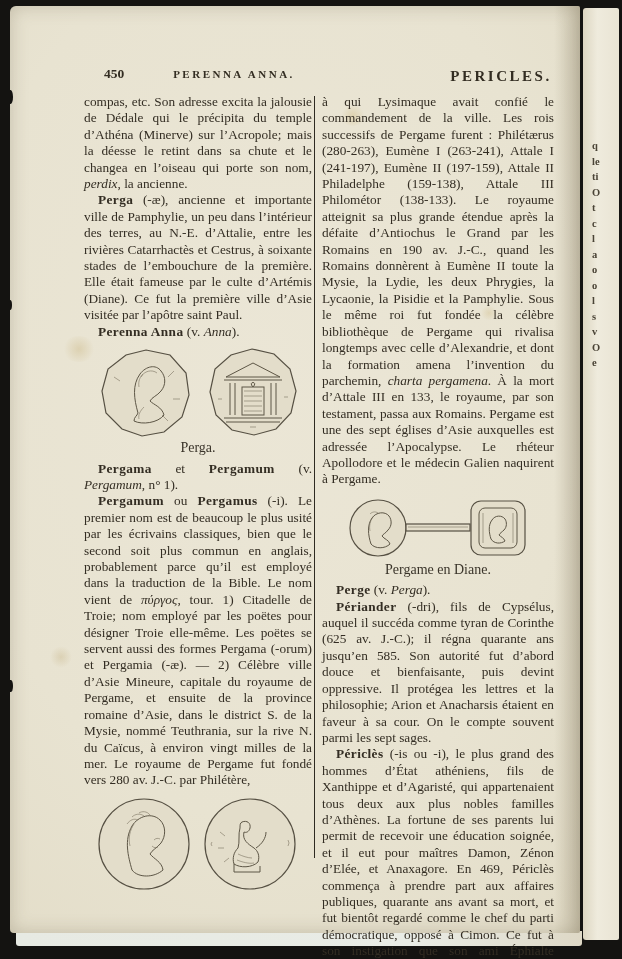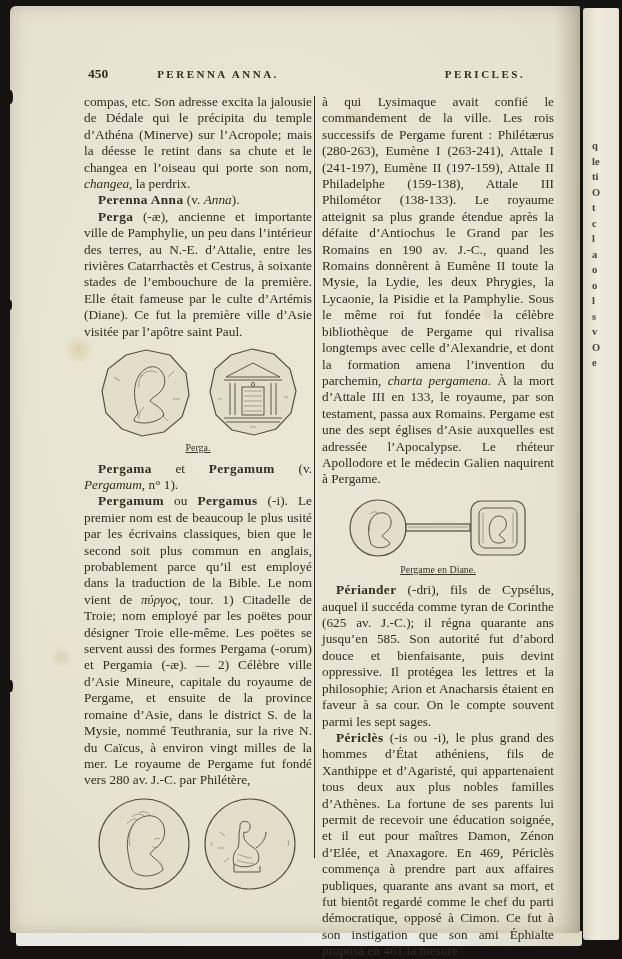--- a/index.html
+++ b/index.html
@@ -33,44 +33,44 @@
   .stain.s1{left:330px;top:100px;width:26px;height:20px;
     background:radial-gradient(circle,rgba(203,176,108,.35),rgba(203,176,108,0) 70%);}
   .stain.s2{left:52px;top:330px;width:34px;height:26px;
     background:radial-gradient(circle,rgba(190,165,100,.30),rgba(190,165,100,0) 70%);}
   .stain.s3{left:40px;top:640px;width:22px;height:22px;
     background:radial-gradient(circle,rgba(180,155,95,.25),rgba(180,155,95,0) 70%);}
   .stain.s4{left:470px;top:300px;width:18px;height:14px;
     background:radial-gradient(circle,rgba(200,175,110,.28),rgba(200,175,110,0) 70%);}
 
   
-  .header{position:absolute;left:0;top:60px;width:100%;height:22px;color:#332d22;padding-left:25px;}
+  .header{position:absolute;left:16px;top:60px;width:100%;height:22px;color:#332d22;padding-left:25px;}
   .page-number{position:absolute;left:78px;top:0;font-size:13.5px;font-weight:bold;}
   .rh-left{position:absolute;left:108px;top:2px;width:200px;text-align:center;
     font-size:11px;font-weight:bold;letter-spacing:2.5px;}
   .rh-right{position:absolute;left:400px;top:2px;width:150px;text-align:center;
-    font-size:11px;font-weight:bold;letter-spacing:2.5px;}
+    font-size:15px;font-weight:bold;letter-spacing:2.5px;}
 
   
   .column{position:absolute;top:88px;color:#332d23;font-size:13.3px;
     line-height:16.4px;text-align:justify;}
   .col-left{left:74px;width:228px;}
   .col-right{left:312px;width:232px;}
   .divider{position:absolute;left:304px;top:90px;width:1px;height:762px;
     background:#2e2a21;}
 
   p.para,p.entry{margin:0;padding:0;}
   p.entry{text-indent:14px;}
   .b{font-weight:bold;letter-spacing:.4px;}
   .i{font-style:italic;}
 
   figure{margin:7px 0 6px 0;text-align:center;}
   figure svg{display:block;margin:0 auto;}
-  figcaption{font-size:10px;line-height:12.5px;color:#3a342a;
-    white-space:pre-line;text-align:center;margin-top:3px;text-indent:0;text-decoration:underline;}
+  figcaption{font-size:14px;line-height:12.5px;color:#3a342a;
+    white-space:pre-line;text-align:center;margin-top:3px;text-indent:0;}
 
   .coin-line{stroke:#5d5646;fill:none;stroke-width:1;}
   .coin-fill{fill:#e3ddca;stroke:#565043;stroke-width:1.2;}
   .coin-hatch{stroke:#7a7260;fill:none;stroke-width:.6;}
 
   
   .nick{position:absolute;background:#141311;}
   .n1{left:8px;top:90px;width:5px;height:14px;border-radius:0 60% 60% 0;}
   .n2{left:8px;top:300px;width:4px;height:10px;border-radius:0 60% 60% 0;}
   .n3{left:9px;top:680px;width:4px;height:12px;border-radius:0 60% 60% 0;}
@@ -109,23 +109,23 @@
 
     <div class="header">
       <span class="page-number">450</span>
       <span class="rh-left">PERENNA ANNA.</span>
       <span class="rh-right">PERICLES.</span>
     </div>
 
     <div class="divider"></div>
 
     <div class="column col-left">
-        <p class="para"><span>compas, etc. Son adresse excita la jalousie de Dédale qui le précipita du temple d’Athéna (Minerve) sur l’Acropole; mais la déesse le retint dans sa chute et le changea en l’oiseau qui porte son nom, </span><span class="i">changea</span><span>, la perdrix.</span></p>
+        <p class="para"><span>compas, etc. Son adresse excita la jalousie de Dédale qui le précipita du temple d’Athéna (Minerve) sur l’Acropole; mais la déesse le retint dans sa chute et le changea en l’oiseau qui porte son nom, </span><span class="i">perdix</span><span>, la ancienne.</span></p>
+        <p class="entry"><span class="b">Perga</span><span> (-æ), ancienne et importante ville de Pamphylie, un peu dans l’intérieur des terres, au N.-E. d’Attalie, entre les rivières Catarrhactès et Cestrus, à soixante stades de l’embouchure de la première. Elle était fameuse par le culte d’Artémis (Diane). Ce fut la première ville d’Asie visitée par l’apôtre saint Paul.</span></p>
         <p class="entry"><span class="b">Perenna Anna</span><span> (v. </span><span class="i">Anna</span><span>).</span></p>
-        <p class="entry"><span class="b">Perga</span><span> (-æ), ancienne et importante ville de Pamphylie, un peu dans l’intérieur des terres, au N.-E. d’Attalie, entre les rivières Catarrhactès et Cestrus, à soixante stades de l’embouchure de la première. Elle était fameuse par le culte d’Artémis (Diane). Ce fut la première ville d’Asie visitée par l’apôtre saint Paul.</span></p>
         <figure>
           <svg width="208" height="92" viewBox="0 0 208 92">
 
     <polygon class="coin-fill" points="52,3 76,8 92,26 95,48 88,70 70,85 48,89 28,82 12,66 8,44 14,22 32,8"></polygon>
     <path class="coin-line" d="M44 66 C40 52 38 38 46 27 C52 19 62 17 67 24 C72 30 72 38 67 44 C63 49 58 50 56 54 C60 58 68 60 70 68 C64 76 48 78 40 74 C40 70 43 69 44 66 Z"></path>
     <path class="coin-hatch" d="M47 30 C50 24 58 22 63 26 M45 40 C44 34 46 30 49 27 M50 60 C46 64 44 68 45 72"></path>
     <path class="coin-hatch" d="M20 30 L26 34 M80 24 L74 30 M86 52 L79 52 M74 74 L68 68"></path>
 
     <polygon class="coin-fill" points="158,2 180,7 196,22 202,44 197,66 182,82 160,88 138,83 122,68 116,45 121,22 137,8"></polygon>
     <path class="coin-line" d="M132 30 L159 16 L186 30 Z"></path>
@@ -175,20 +175,21 @@
     <rect class="coin-fill" x="61" y="29" width="64" height="7"></rect>
     <line class="coin-hatch" x1="63" y1="32" x2="123" y2="32"></line>
 
     <rect class="coin-fill" x="126" y="6" width="54" height="54" rx="10"></rect>
     <rect class="coin-line" x="134" y="13" width="38" height="40" rx="6"></rect>
     <path class="coin-line" d="M146 44 C144 38 143 30 147 25 C150 20 157 20 160 24 C162 27 162 32 159 35 C157 37 155 38 154 40 C156 42 159 43 160 46 C156 49 149 49 146 44 Z"></path>
     <path class="coin-hatch" d="M138 18 V48 M168 18 V48"></path>
   </svg>
           <figcaption>Pergame en Diane.</figcaption>
         </figure>
+        <p class="entry"><span class="b">Perge</span><span> (v. </span><span class="i">Perga</span><span>).</span></p>
         <p class="entry"><span class="b">Périander</span><span> (-dri), fils de Cypsélus, auquel il succéda comme tyran de Corinthe (625 av. J.-C.); il régna quarante ans jusqu’en 585. Son autorité fut d’abord douce et bienfaisante, puis devint oppressive. Il protégea les lettres et la philosophie; Arion et Anacharsis étaient en faveur à sa cour. On le compte souvent parmi les sept sages.</span></p>
         <p class="entry"><span class="b">Périclès</span><span> (-is ou -i), le plus grand des hommes d’État athéniens, fils de Xanthippe et d’Agaristé, qui appartenaient tous deux aux plus nobles familles d’Athènes. La fortune de ses parents lui permit de recevoir une éducation soignée, et il eut pour maîtres Damon, Zénon d’Elée, et Anaxagore. En 469, Périclès commença à prendre part aux affaires publiques, quarante ans avant sa mort, et fut bientôt regardé comme le chef du parti démocratique, opposé à Cimon. Ce fut à son instigation que son ami Éphialte proposa en 461 la mesure</span></p>
       </div>
   </div>
 
   <div class="nick n1"></div>
   <div class="nick n2"></div>
   <div class="nick n3"></div>
 </div>
 

